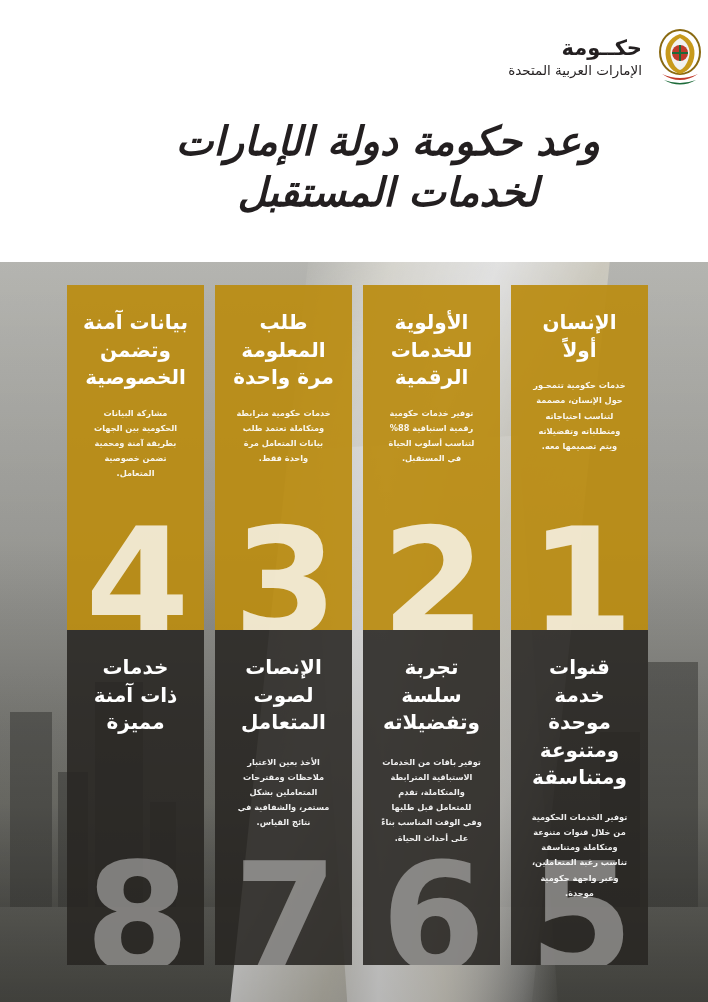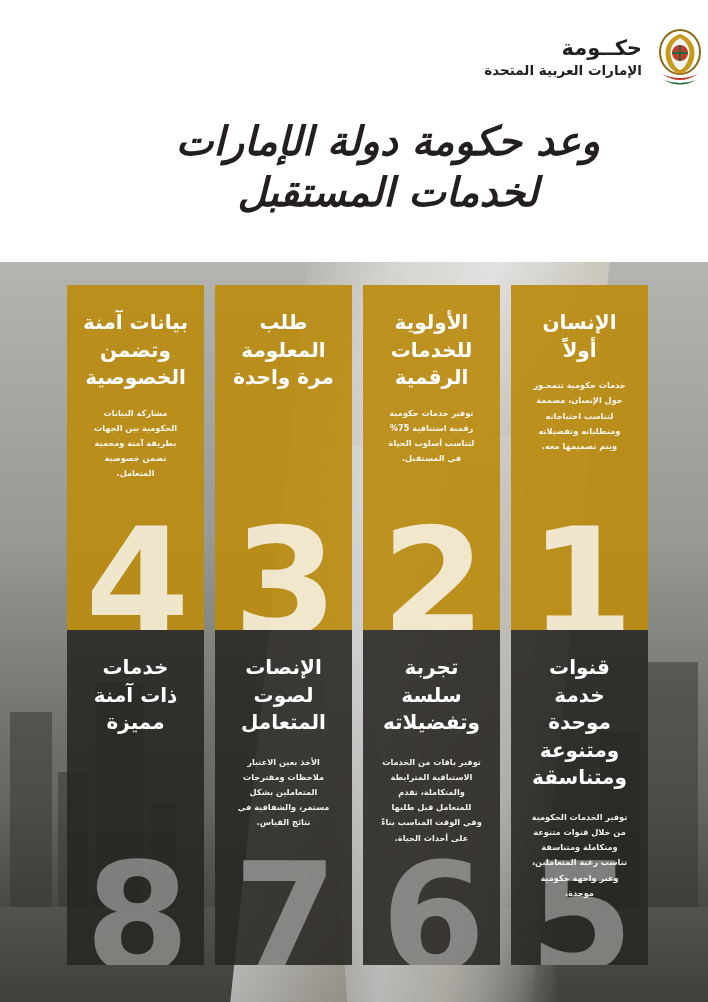--- a/index.html
+++ b/index.html
@@ -42,21 +42,21 @@
     line-height: 1.25;
   }
   .gov-line1 {
     font-size: 21px;
     font-weight: bold;
     color: #231f20;
     letter-spacing: 1px;
   }
   .gov-line2 {
     font-size: 13.5px;
-    font-weight: bold;
+    font-weight: normal;
     color: #231f20;
   }
   .main-title {
     margin-top: 28px;
     text-align: center;
     color: #231f20;
     font-weight: bold;
     font-size: 40px;
     line-height: 1.28;
     letter-spacing: 0.5px;
@@ -222,26 +222,27 @@
   <div class="grid">
 
     <div class="card gold">
       <div class="card-title">الإنسان أولاً</div>
       <div class="card-desc">خدمات حكومية تتمحـور حول الإنسان، مصممة لتناسب احتياجاته ومتطلباته وتفضيلاته ويتم تصميمها معه.</div>
       <div class="card-num">1</div>
     </div>
 
     <div class="card gold">
       <div class="card-title">الأولوية للخدمات الرقمية</div>
-      <div class="card-desc">توفير خدمات حكومية رقمية استباقية 75% لتناسب أسلوب الحياة في المستقبل.</div>
+      <div class="card-desc">توفير خدمات حكومية رقمية استباقية 88% لتناسب أسلوب الحياة في المستقبل.</div>
       <div class="card-num">2</div>
     </div>
 
     <div class="card gold">
       <div class="card-title">طلب المعلومة مرة واحدة</div>
+      <div class="card-desc">خدمات حكومية مترابطة ومتكاملة تعتمد طلب بيانات المتعامل مرة واحدة فقط.</div>
       <div class="card-num">3</div>
     </div>
 
     <div class="card gold">
       <div class="card-title">بيانات آمنة وتضمن الخصوصية</div>
       <div class="card-desc">مشاركة البيانات الحكومية بين الجهات بطريقة آمنة ومحمية تضمن خصوصية المتعامل.</div>
       <div class="card-num">4</div>
     </div>
 
     <div class="card dark row2">

